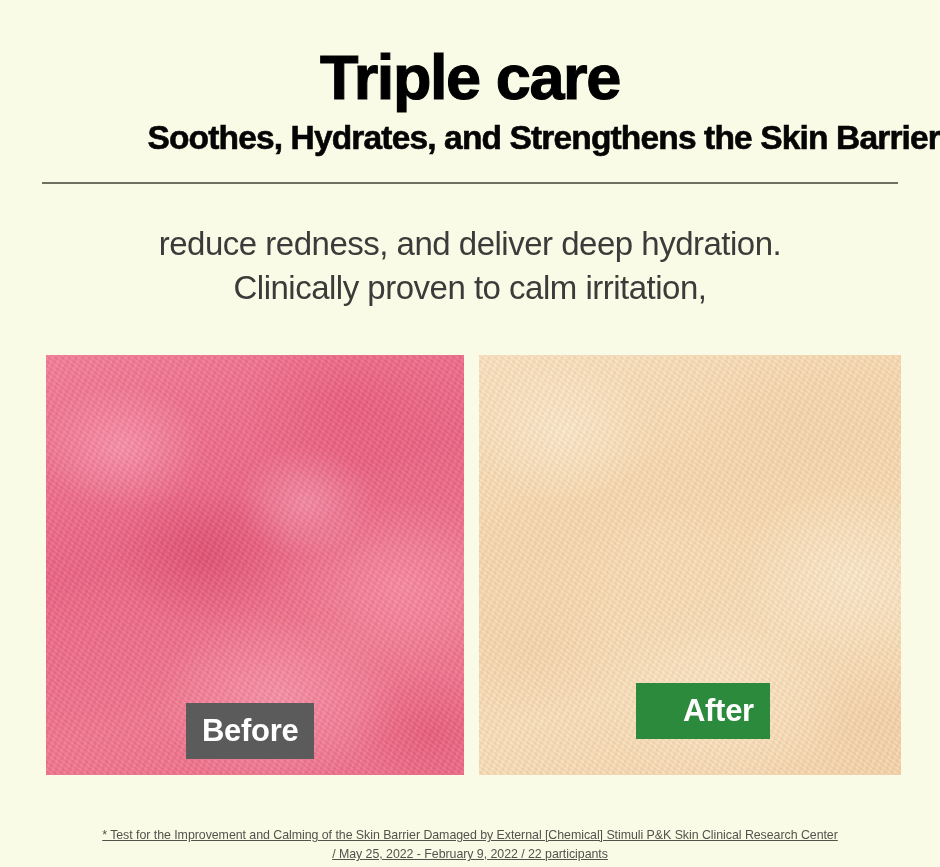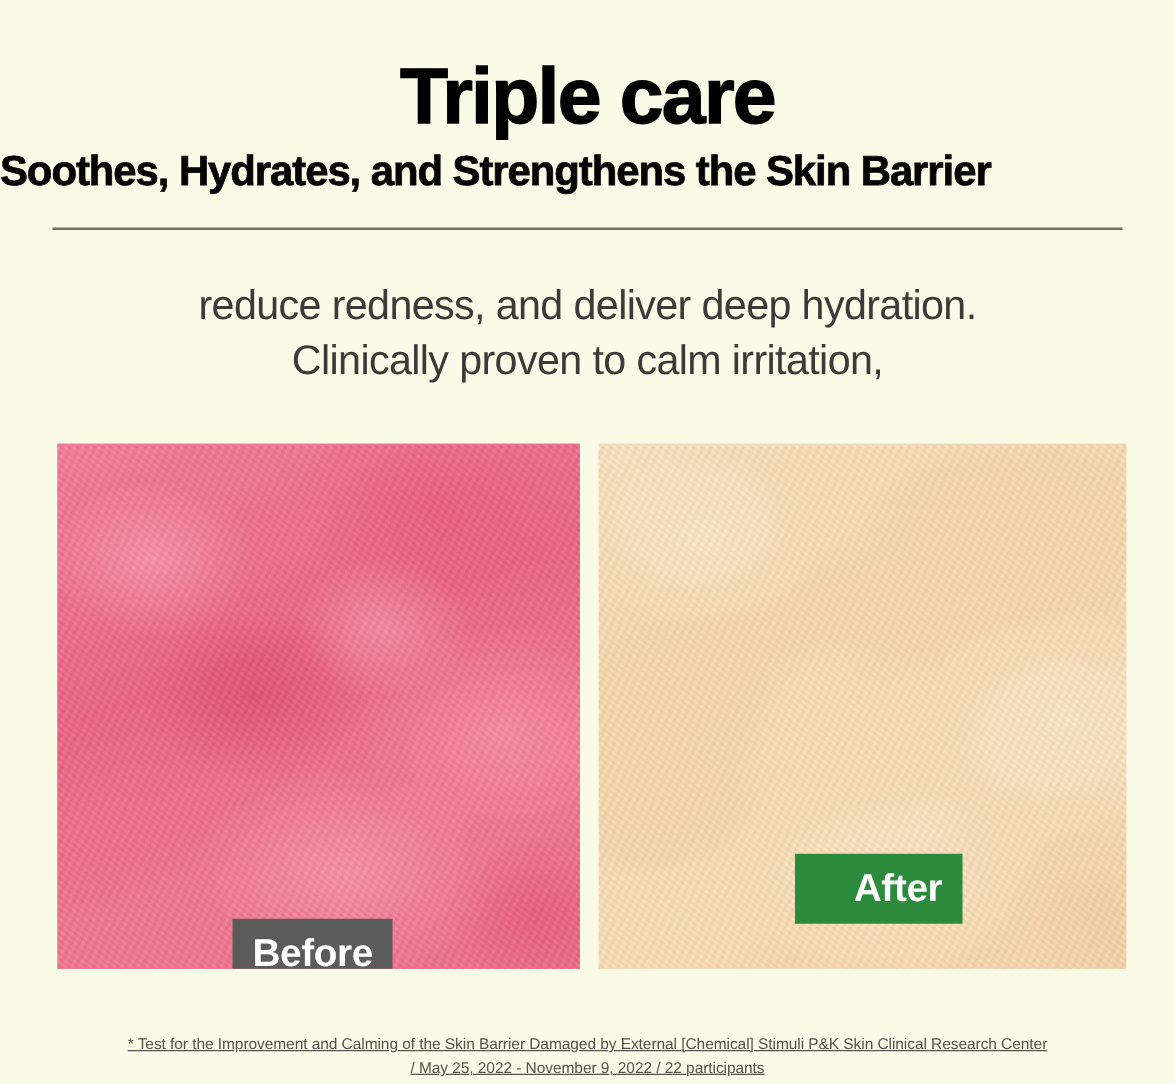--- a/index.html
+++ b/index.html
@@ -36,21 +36,21 @@
     letter-spacing: -1.4px;
     color: #000000;
     -webkit-text-stroke: 1.1px #000;
   }
 
   .subheadline {
     position: absolute;
     top: 89px;
     left: 0;
     width: 940px;
-    text-align: left;
+    text-align: right;
     font-size: 33.5px;
     line-height: 42px;
     font-weight: 700;
     letter-spacing: -0.85px;
     color: #050505;
     -webkit-text-stroke: 0.6px #050505;
     white-space: nowrap;
   }
 
   
@@ -143,21 +143,20 @@
     letter-spacing: -0.3px;
     color: #ffffff;
     padding: 12px 16px 13px 16px;
     white-space: nowrap;
   }
 
   .badge-before {
     background: #5b5b5b;
     left: 140px;
     top: 348px;
-    margin-top: 32px;
   }
 
   .badge-after {
     background: #2c8a3d;
     left: 157px;
     top: 328px;
     padding-left: 47px;
   }
 
   
@@ -200,16 +199,16 @@
 
     <div class="panel panel-after">
       <div class="panel-noise"></div>
       <div class="badge badge-after">After</div>
     </div>
 
   </div>
 
   <div class="footnote">
     <span class="line">* Test for the Improvement and Calming of the Skin Barrier Damaged by External [Chemical] Stimuli P&amp;K Skin Clinical Research Center</span>
-    <span class="line">/ May 25, 2022 - November 9, 2022 / 22 participants</span>
+    <span class="line">/ May 25, 2022 - February 9, 2022 / 22 participants</span>
   </div>
 
 </div>
 
 </body></html>

